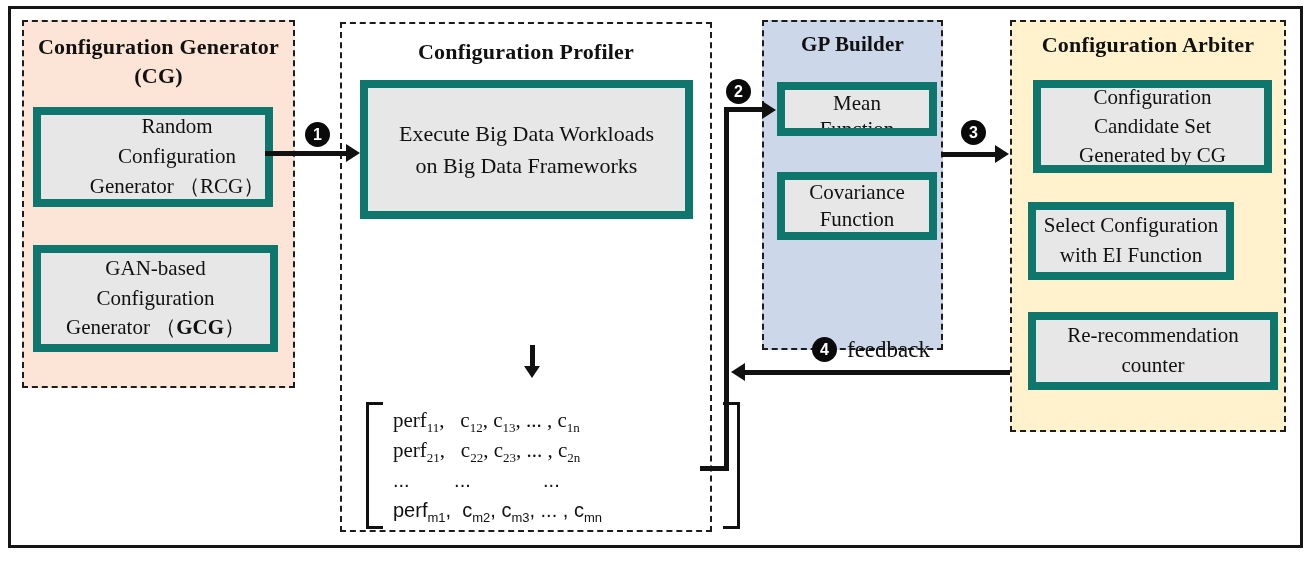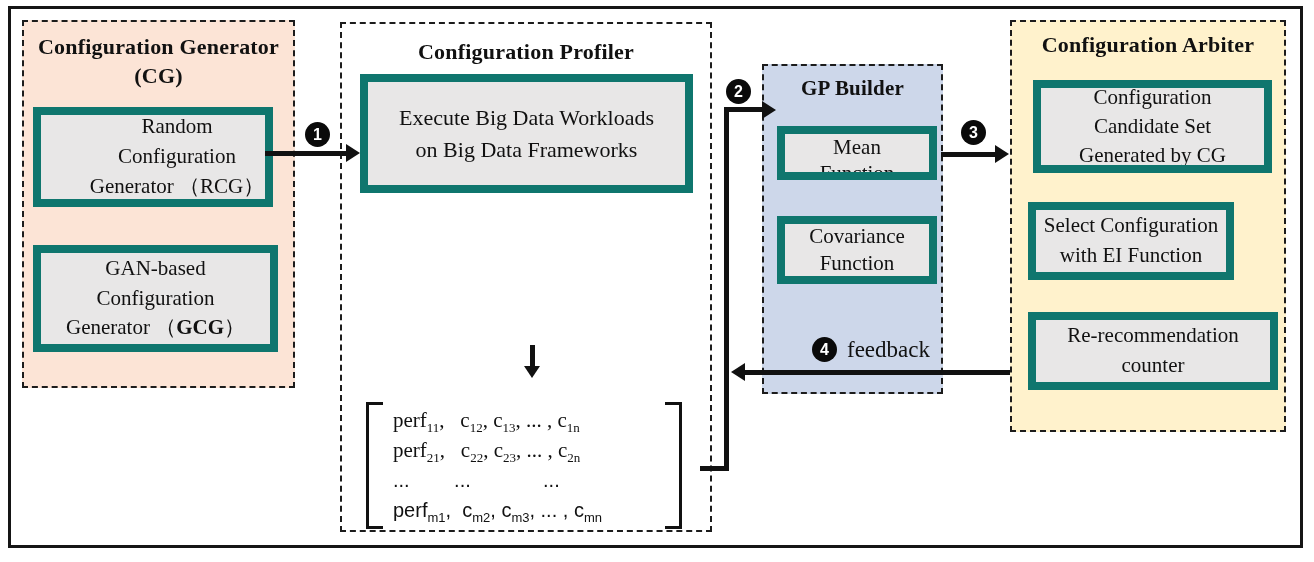--- a/index.html
+++ b/index.html
@@ -6,40 +6,40 @@
   #stage {
     position:relative; width:1314px; height:562px; background:#ffffff;
     font-family:"Liberation Serif", serif; color:#111; overflow:hidden;
   }
   .abs { position:absolute; box-sizing:border-box; }
   #outer-frame { left:8px; top:6px; width:1295px; height:542px; border:3px solid #151515; }
 
   .panel { border:2px dashed #1c1c1c; }
   #cg-panel      { left:22px;   top:20px; width:273px; height:368px; background:var(--cg-bg); }
   #profiler-panel{ left:340px;  top:22px; width:372px; height:510px; background:#ffffff; }
-  #gp-panel      { left:762px;  top:20px; width:181px; height:330px; background:var(--gp-bg);margin-top:44px; }
+  #gp-panel      { left:762px;  top:20px; width:181px; height:330px; background:var(--gp-bg); }
   #arbiter-panel { left:1010px; top:20px; width:276px; height:412px; background:var(--arbiter-bg); }
 
   .panel-title {
     width:100%; text-align:center; font-weight:bold; font-size:22px; line-height:1.32;
     white-space:pre-line; letter-spacing:0.2px;
   }
   #cg-panel .panel-title { padding-top:10px; }
   #profiler-panel .panel-title { padding-top:13px; }
   #gp-panel .panel-title { padding-top:9px; font-size:21px; }
   #arbiter-panel .panel-title { padding-top:8px; }
 
   .box {
     background:var(--box-bg); border:8px solid #0f766e;
     display:flex; align-items:center; justify-content:center; text-align:center;
     white-space:pre-line; font-size:21px; line-height:1.42; overflow:hidden;
   }
   #rcg-box { left:9px;  top:85px;  width:240px; height:100px;padding-left:48px; }
   #gcg-box { left:9px;  top:223px; width:245px; height:107px; }
-  #execute-box { left:18px; top:50px;  width:333px; height:119px; font-size:22px; }
+  #execute-box { left:18px; top:56px;  width:333px; height:139px; font-size:22px; }
   #collect-box { left:20px; top:209px; width:330px; height:110px; font-size:22px; }
   #mean-box { left:13px; top:60px;  width:160px; height:54px; line-height:1.26; align-items:flex-start; }
   #cov-box  { left:13px; top:150px; width:160px; height:68px; line-height:1.3; }
   #candidate-box { left:21px; top:58px;  width:239px; height:93px; line-height:1.38; }
   #select-box    { left:16px; top:180px; width:206px; height:78px; }
   #counter-box   { left:16px; top:290px; width:250px; height:78px; }
 
   .hline, .vline { background:#111; }
   .arrow-right { width:0; height:0; border-top:9px solid transparent; border-bottom:9px solid transparent; border-left:14px solid #111; }
   .arrow-left  { width:0; height:0; border-top:9px solid transparent; border-bottom:9px solid transparent; border-right:14px solid #111; }
@@ -47,21 +47,21 @@
 
   .badge {
     width:25px; height:25px; border-radius:50%; background:#0a0a0a; color:#fff;
     display:flex; align-items:center; justify-content:center;
     font:bold 16px "Liberation Sans", sans-serif;
   }
   #feedback-label { font-size:23px; }
 
   #eval-label { left:340px; top:371px; width:372px; text-align:center; font-size:22px; }
 
-  #matrix { left:366px; top:402px; width:316px; height:127px; }
+  #matrix { left:366px; top:402px; width:374px; height:127px; }
   .bracket { top:0; height:127px; width:17px; }
   #bracket-left  { left:0; border-left:3px solid #111; border-top:3px solid #111; border-bottom:3px solid #111; }
   #bracket-right { right:0; border-right:3px solid #111; border-top:3px solid #111; border-bottom:3px solid #111; }
   #matrix-rows { left:27px; top:3px; white-space:pre; }
   .mrow { font-size:21px; line-height:30px; }
   .mrow.serif { font-family:"Liberation Serif", serif; }
   .mrow.sans  { font-family:"Liberation Sans", sans-serif; font-size:20px; }
   .mrow sub { font-size:13px; line-height:0; }
 </style>
 </head>

